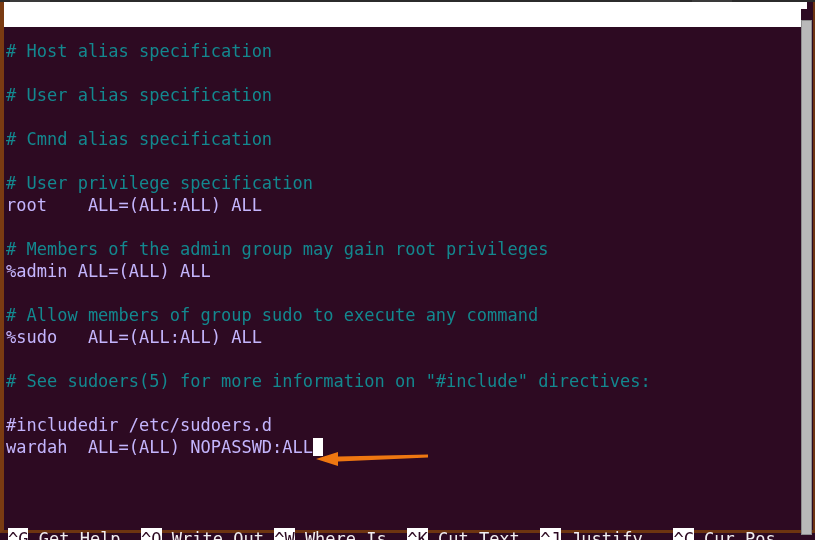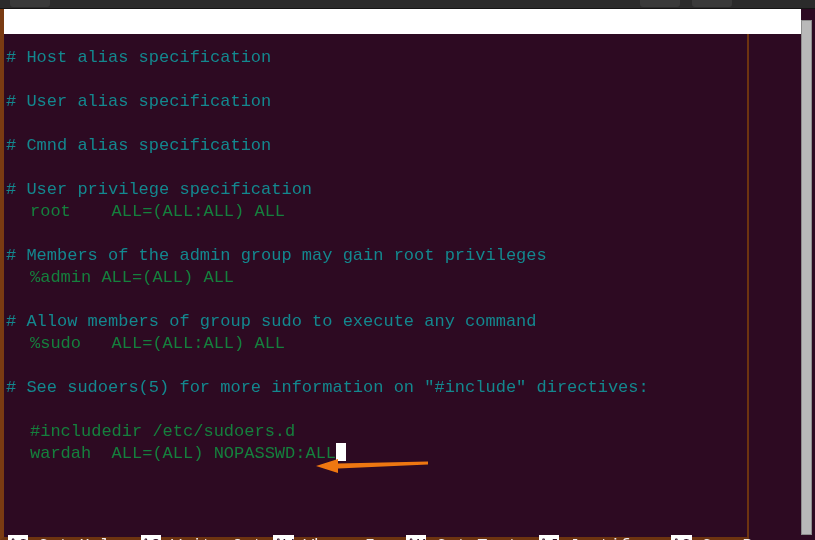--- a/index.html
+++ b/index.html
@@ -36,29 +36,28 @@
     background: #3a3a3a;
     border-radius: 0 0 3px 3px;
   }
   .chrome-btn.c1 { left: 10px; }
   .chrome-btn.c2 { left: 640px; }
   .chrome-btn.c3 { left: 692px; }
 
   
   .term {
     position: absolute;
-    top: 9px; left: 0;
-    width: 749px;
+    top: 2px; left: 0;
+    width: 815px;
     height: 531px;
     background: #2d0a22;
     border-left: 4px solid #7a3b12;
     border-right: 2px solid #6d3410;
     border-bottom: 3px solid #6d3410;
     box-sizing: border-box;
-    font-family: Liberation Mono, monospace;
   }
 
   
   .titlebar {
     position: absolute;
     top: 0; left: 0;
     width: 803px;
     height: 25px;
     background: #ffffff;
     color: #2d0a22;
@@ -76,21 +75,21 @@
     height: 437px;
     padding: 13px 0 0 2px;
     box-sizing: border-box;
     font-size: 17px;
     line-height: 22px;
     white-space: pre;
     color: #e8e4e6;
   }
   .line { height: 22px; position: relative; }
   .cmt  { color: #13888f; }
-  .txt  { color: #15803d; margin-left: 24px; }
+  .txt  { color: #c4b5fd; }
   .cursor {
     display: inline-block;
     width: 10px;
     height: 18px;
     background: #ffffff;
     vertical-align: -3px;
   }
 
   
   .arrow {

